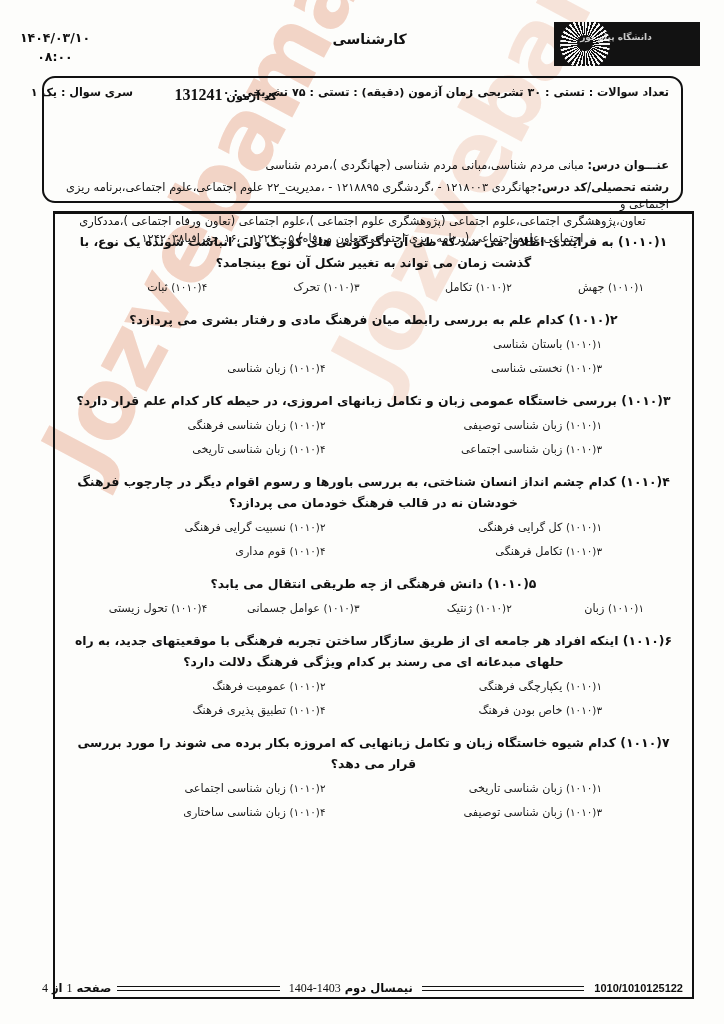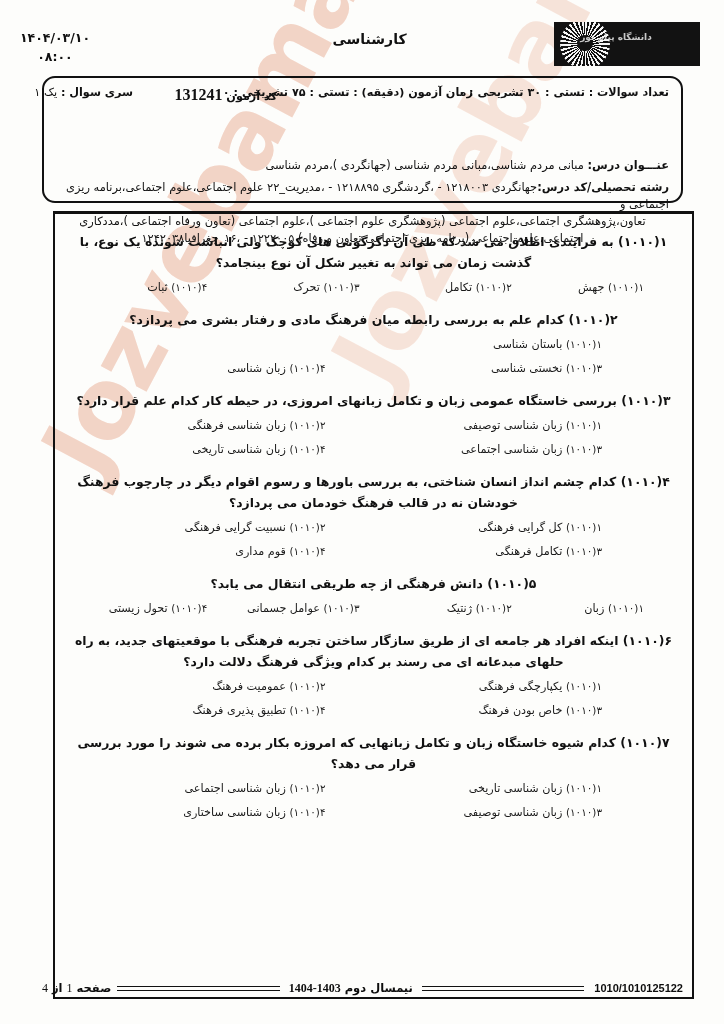--- a/index.html
+++ b/index.html
@@ -148,21 +148,21 @@
     top: 8px;
     height: 20px;
   }
   .inf-item { position: absolute; font-size: 11.2px; color: #111; white-space: nowrap; }
   .inf-item b { font-weight: bold; }
   .inf-count  { right: 0px;   top: 0; font-weight: bold; }
   .inf-time   { right: 196px; top: 0; font-weight: bold; text-align: right; }
   .inf-code   { right: 392px; top: 0; font-weight: bold; }
   .inf-code .code-num { font-family: "Liberation Serif", serif; font-weight: bold; font-size: 16px; }
   .inf-serie  { right: 536px; top: 0; font-weight: bold; }
-  .inf-serie .serie-val { font-weight: normal; margin-top: 28px; }
+  .inf-serie .serie-val { font-weight: bold; margin-top: 28px; }
 
   .info-line {
     position: absolute;
     right: 12px;
     left: 12px;
     font-size: 11.4px;
     color: #111;
     line-height: 17px;
     text-align: right;
     margin-top: 46px;
@@ -253,21 +253,21 @@
     padding-left: 4px;
   }
   .f-rule {
     flex: 1 1 auto;
     height: 5px;
     margin: 0 6px;
     border-top: 1.6px solid #111;
     border-bottom: 1.6px solid #111;
   }
   .f-term { padding: 0 3px; }
-  .f-term .yr { font-family: "Liberation Serif", serif; font-weight: bold; font-size: 12px; }
+  .f-term .yr { font-family: "Liberation Serif", serif; font-weight: normal; font-size: 12px; }
   .f-page .pg { font-family: "Liberation Serif", serif; font-weight: normal; font-size: 12px; }
 </style>
 </head>
 <body>
 
 <div id="page">
 
   <div id="watermark">
     <div class="wm-text">Jozvebaman.ir</div>
     <div class="wm-text two">Jozvebaman.ir</div>

